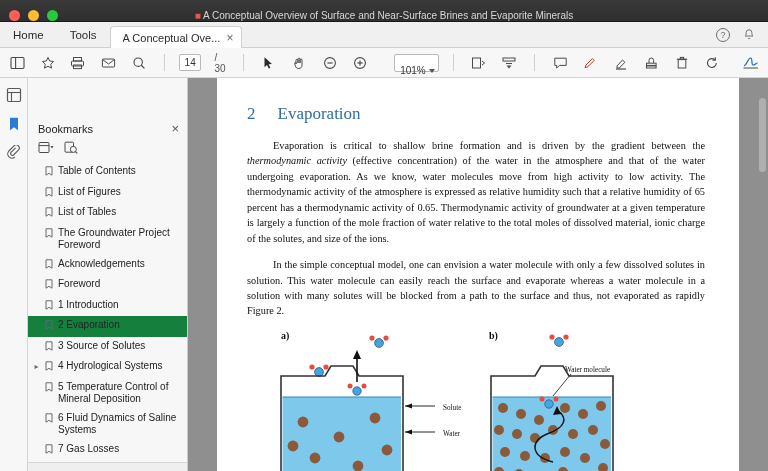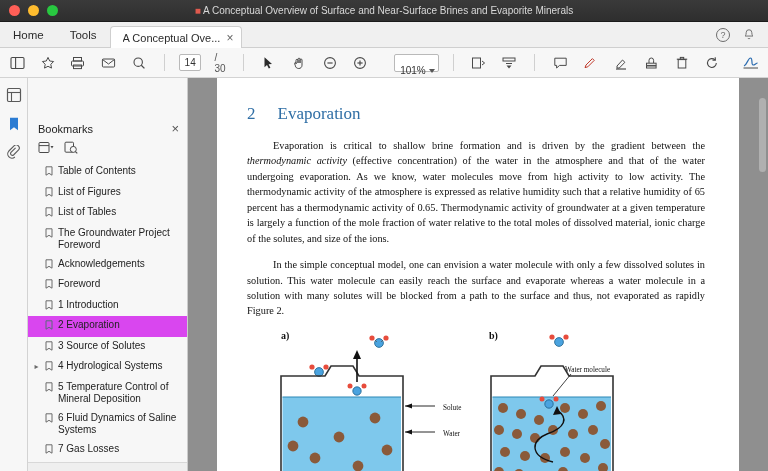--- a/index.html
+++ b/index.html
@@ -10,21 +10,21 @@
     background: #ffffff;
     overflow: hidden;
     -webkit-font-smoothing: antialiased;
   }
   .app { width: 768px; height: 471px; position: relative; display: flex; flex-direction: column; }
 
   
   .titlebar {
     height: 22px; background: linear-gradient(#3a3a3a, #2e2e2e);
     border-bottom: 1px solid #1b1b1b;
-    display: flex; align-items: center; position: relative; flex: 0 0 22px;
+    display: flex; align-items: flex-end; position: relative; flex: 0 0 22px;
   }
   .traffic { display: flex; gap: 8px; padding-left: 9px; align-items: center; }
   .dot { width: 11px; height: 11px; border-radius: 50%; display: block; }
   .dot.red { background: #ff5f57; }
   .dot.yellow { background: #febc2e; }
   .dot.green { background: #28c840; }
   .title-text {
     position: absolute; left: 0; right: 0; text-align: center;
     font-size: 10px; color: #d8d8d8; pointer-events: none;
     white-space: nowrap; overflow: hidden; text-overflow: ellipsis;
@@ -108,21 +108,21 @@
   .panel-tools { display: flex; align-items: center; gap: 10px; padding: 0 10px 6px; }
   .ptool {
     display: flex; align-items: center; gap: 2px; color: #4a4a4a;
   }
   .bm-list { overflow: hidden; flex: 1; padding-top: 2px; }
   .bm-item {
     display: flex; align-items: flex-start; gap: 4px;
     padding: 3px 6px 3px 4px; font-size: 10px; color: #222; line-height: 1.25;
     min-height: 18px;
   }
-  .bm-item.selected { background: #d946ef; justify-content: flex-end; }
+  .bm-item.selected { background: #15803d; justify-content: flex-end; }
   .bm-arrow {
     width: 9px; flex: 0 0 9px; color: #6b6b6b; font-size: 8px; padding-top: 2px; text-align: center;
   }
   .bm-ico { width: 9px; flex: 0 0 9px; padding-top: 1px; }
   .bm-label { flex: 1; }
 
   
   .viewport {
     flex: 1; background: #8f8f8f; overflow: hidden; display: flex; justify-content: center;
     min-width: 0; position: relative;

